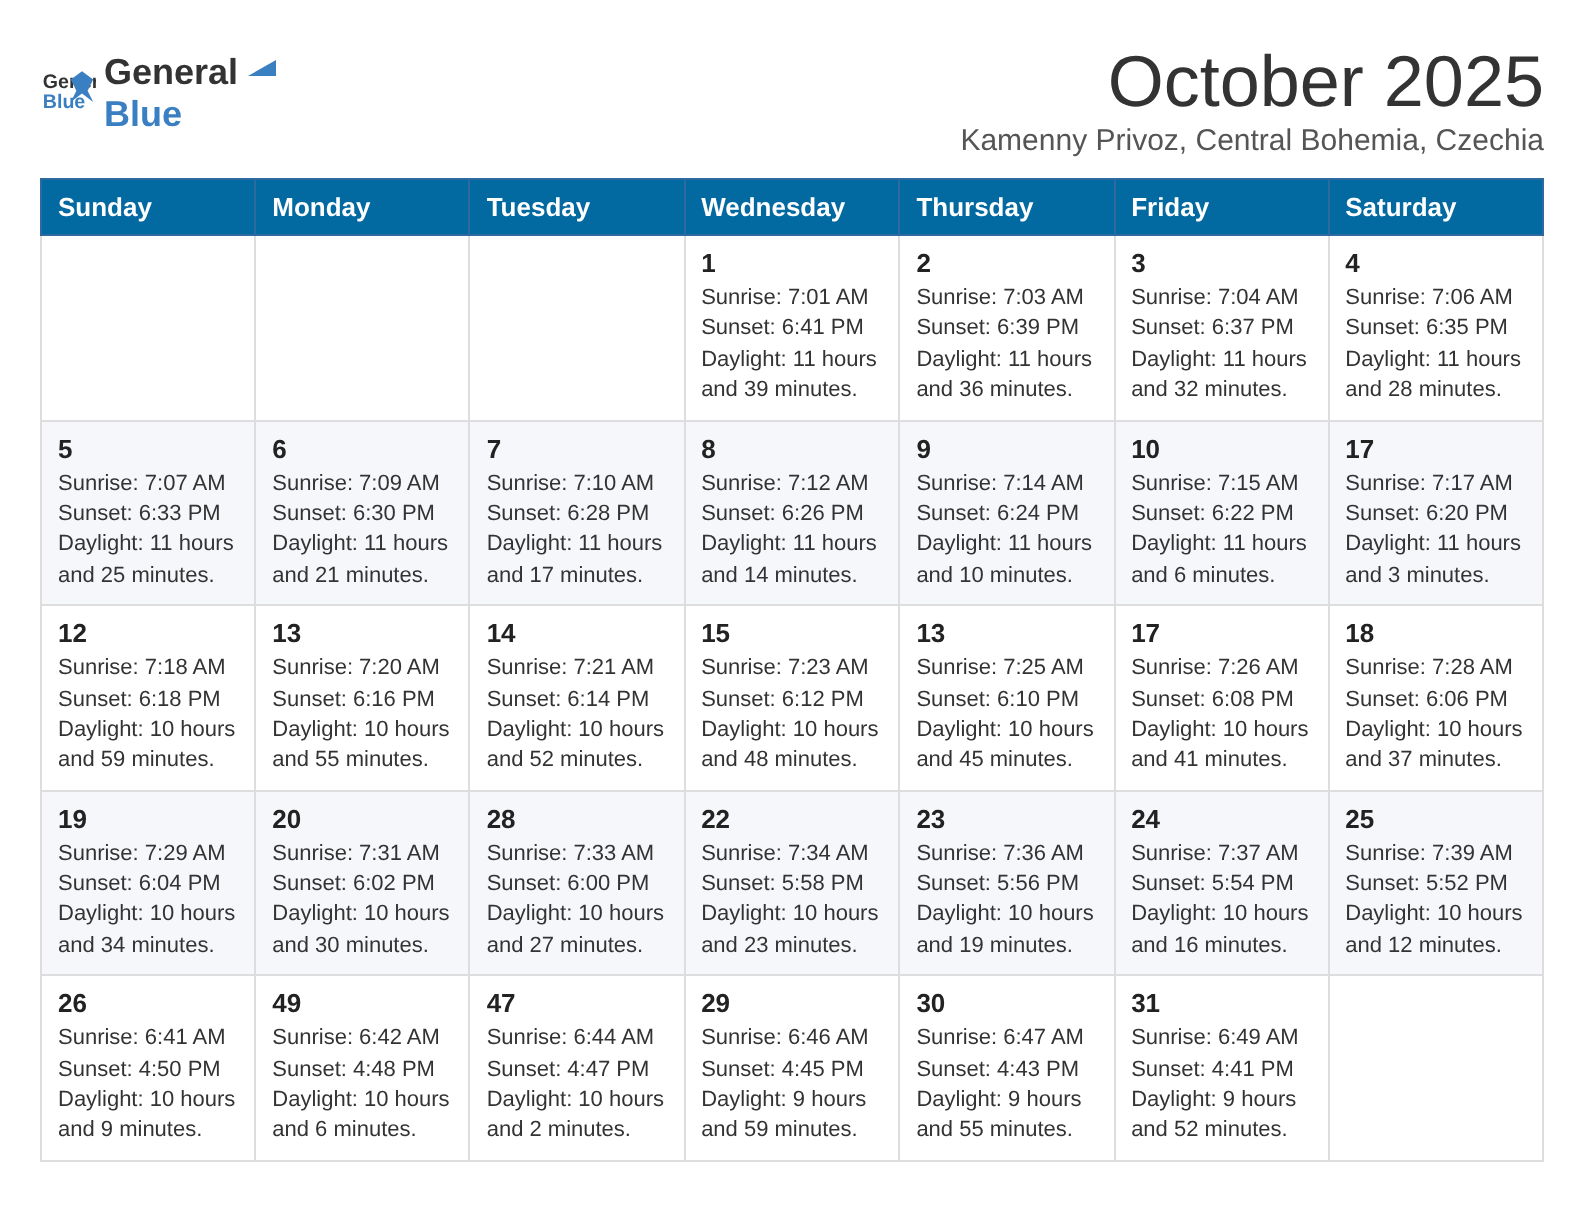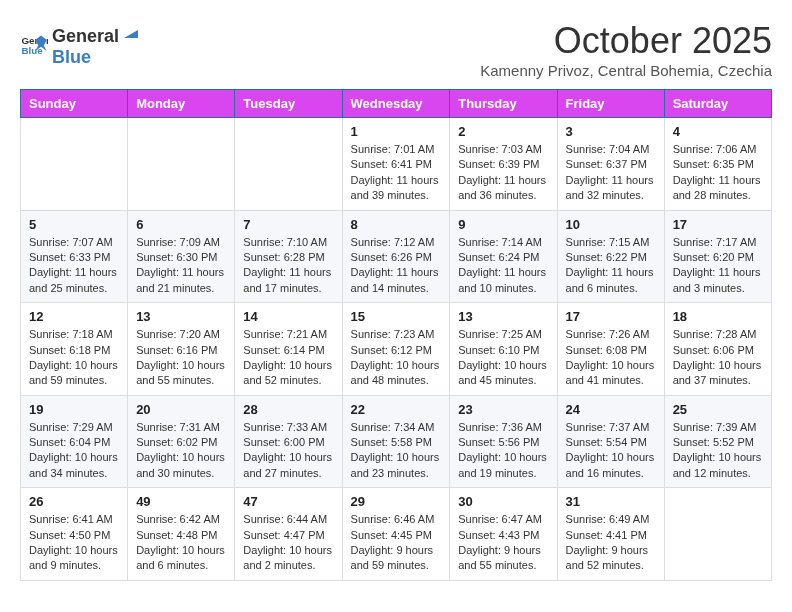--- a/index.html
+++ b/index.html
@@ -47,21 +47,21 @@
       font-size: 15px;
       color: #555;
       text-align: right;
     }
     .calendar {
       width: 100%;
       border-collapse: collapse;
       border: 1px solid #ccc;
     }
     .calendar th {
-      background-color: #d946ef;
+      background-color: #0369a1;
       color: #fff;
       text-align: left;
       padding: 6px 8px;
       font-size: 13px;
       font-weight: bold;
       border: 1px solid #2c6aa0;
     }
     .calendar td {
       vertical-align: top;
       padding: 6px 8px;

